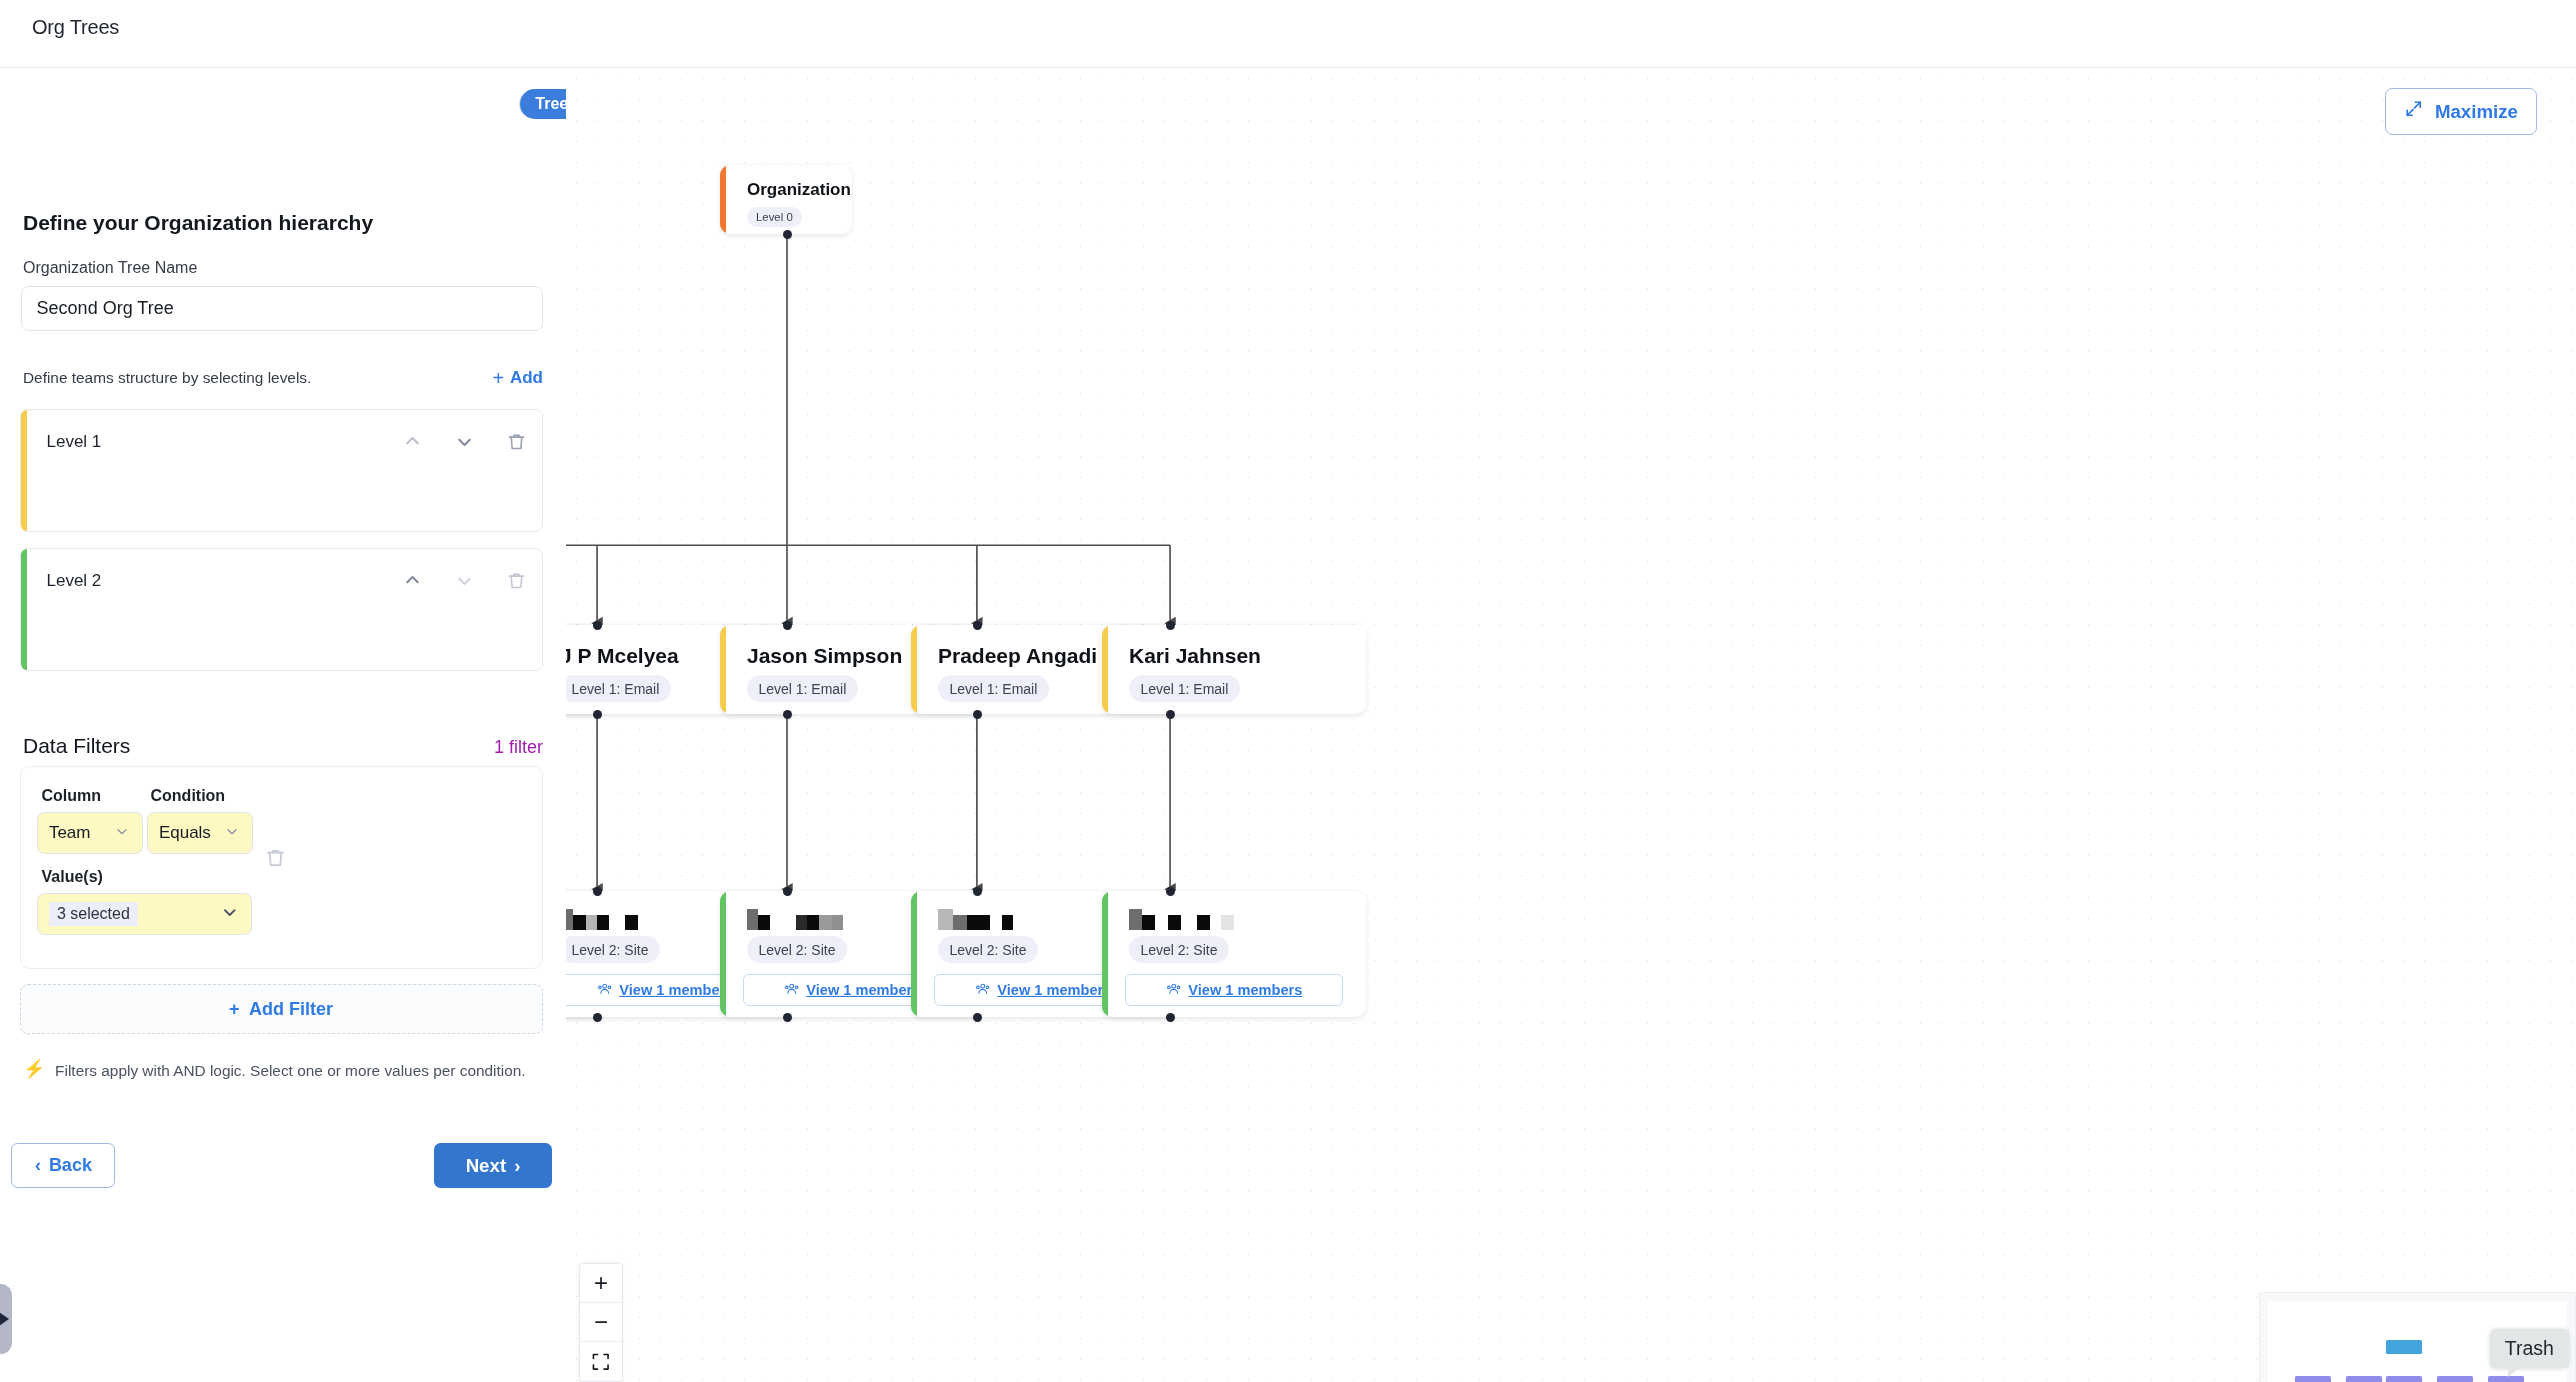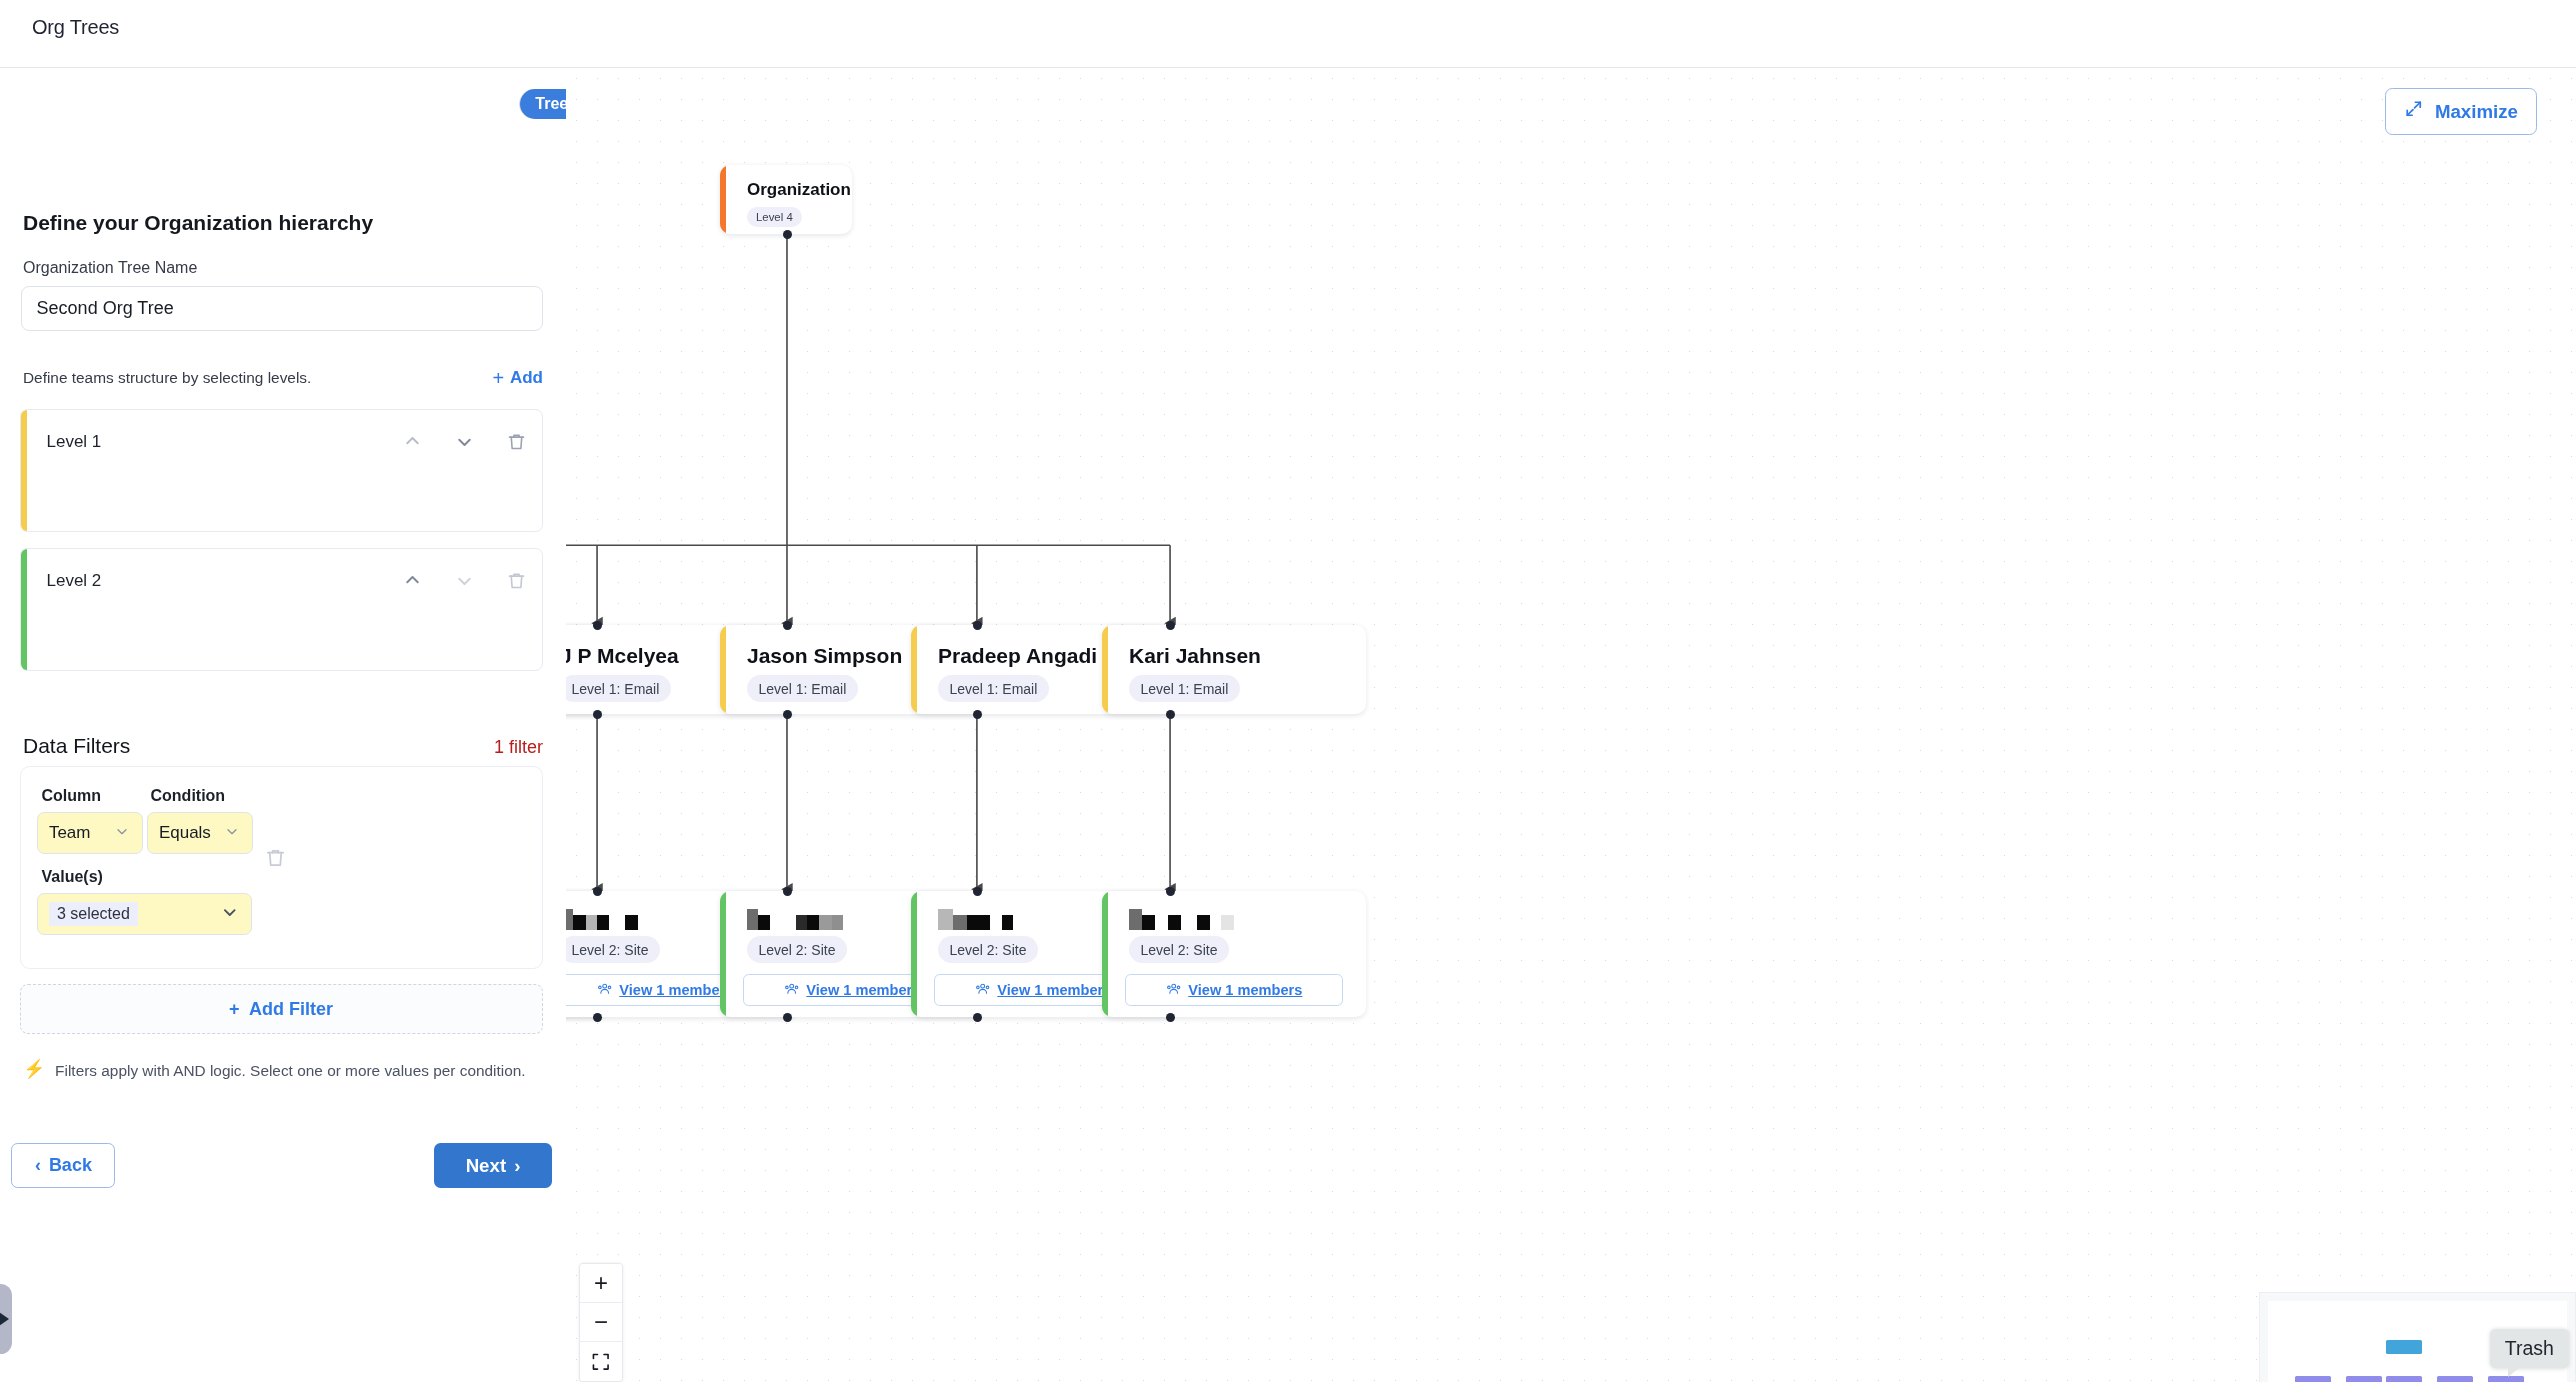--- a/index.html
+++ b/index.html
@@ -88,21 +88,21 @@
     font-size: 18px; color: #181d26; cursor: pointer;
   }
   .level-select .chev { margin-left: auto; }
 
   
   .df-head {
     position: absolute; left: 23px; top: 666px; width: 520px;
     display: flex; align-items: baseline; justify-content: space-between;
   }
   .df-title { font-size: 21px; font-weight: 400; color: #11151c; }
-  .df-count { font-size: 18px; color: #b91c1c; }
+  .df-count { font-size: 18px; color: #a21caf; }
 
   .filter-card {
     position: absolute; left: 19.5px; top: 698px; width: 523px; height: 203px;
     border: 0.8px solid #eceef3; border-radius: 9.7px; background: #fff;
   }
   .f-label { position: absolute; font-size: 16px; font-weight: 700; color: #1b2029; }
   .lbl-col { left: 21px; top: 20px; }
   .lbl-cond { left: 130px; top: 20px; }
   .lbl-vals { left: 21px; top: 101px; }
   .sel {
@@ -425,21 +425,21 @@
         <path d="M38,796 L38,1012" marker-end="url(#ah)"></path>
         <path d="M272,796 L272,1012" marker-end="url(#ah)"></path>
         <path d="M506,796 L506,1012" marker-end="url(#ah)"></path>
         <path d="M744,796 L744,1012" marker-end="url(#ah)"></path>
       </g>
     </svg>
 
     <div class="node" style="left:154px; top:97px; width:132px; height:69px;">
       <span class="node-stripe" style="background:#f4772e"></span>
       <span class="node-title" style="top:14.6px; font-size:17px;">Organization</span>
-      <span class="node-badge" style="top:42px; font-size:11.4px; padding:4px 9px;">Level 4</span>
+      <span class="node-badge" style="top:42px; font-size:11.4px; padding:4px 9px;">Level 0</span>
     </div>
     <span class="handle-dot" style="left:217px; top:162px;"></span>
 
     <div class="node" style="left:-223px; top:557px; width:264px; height:89px;">
       
       
       
     </div>
     <div class="node" style="left:-33px; top:557px; width:264px; height:89px;">
 

